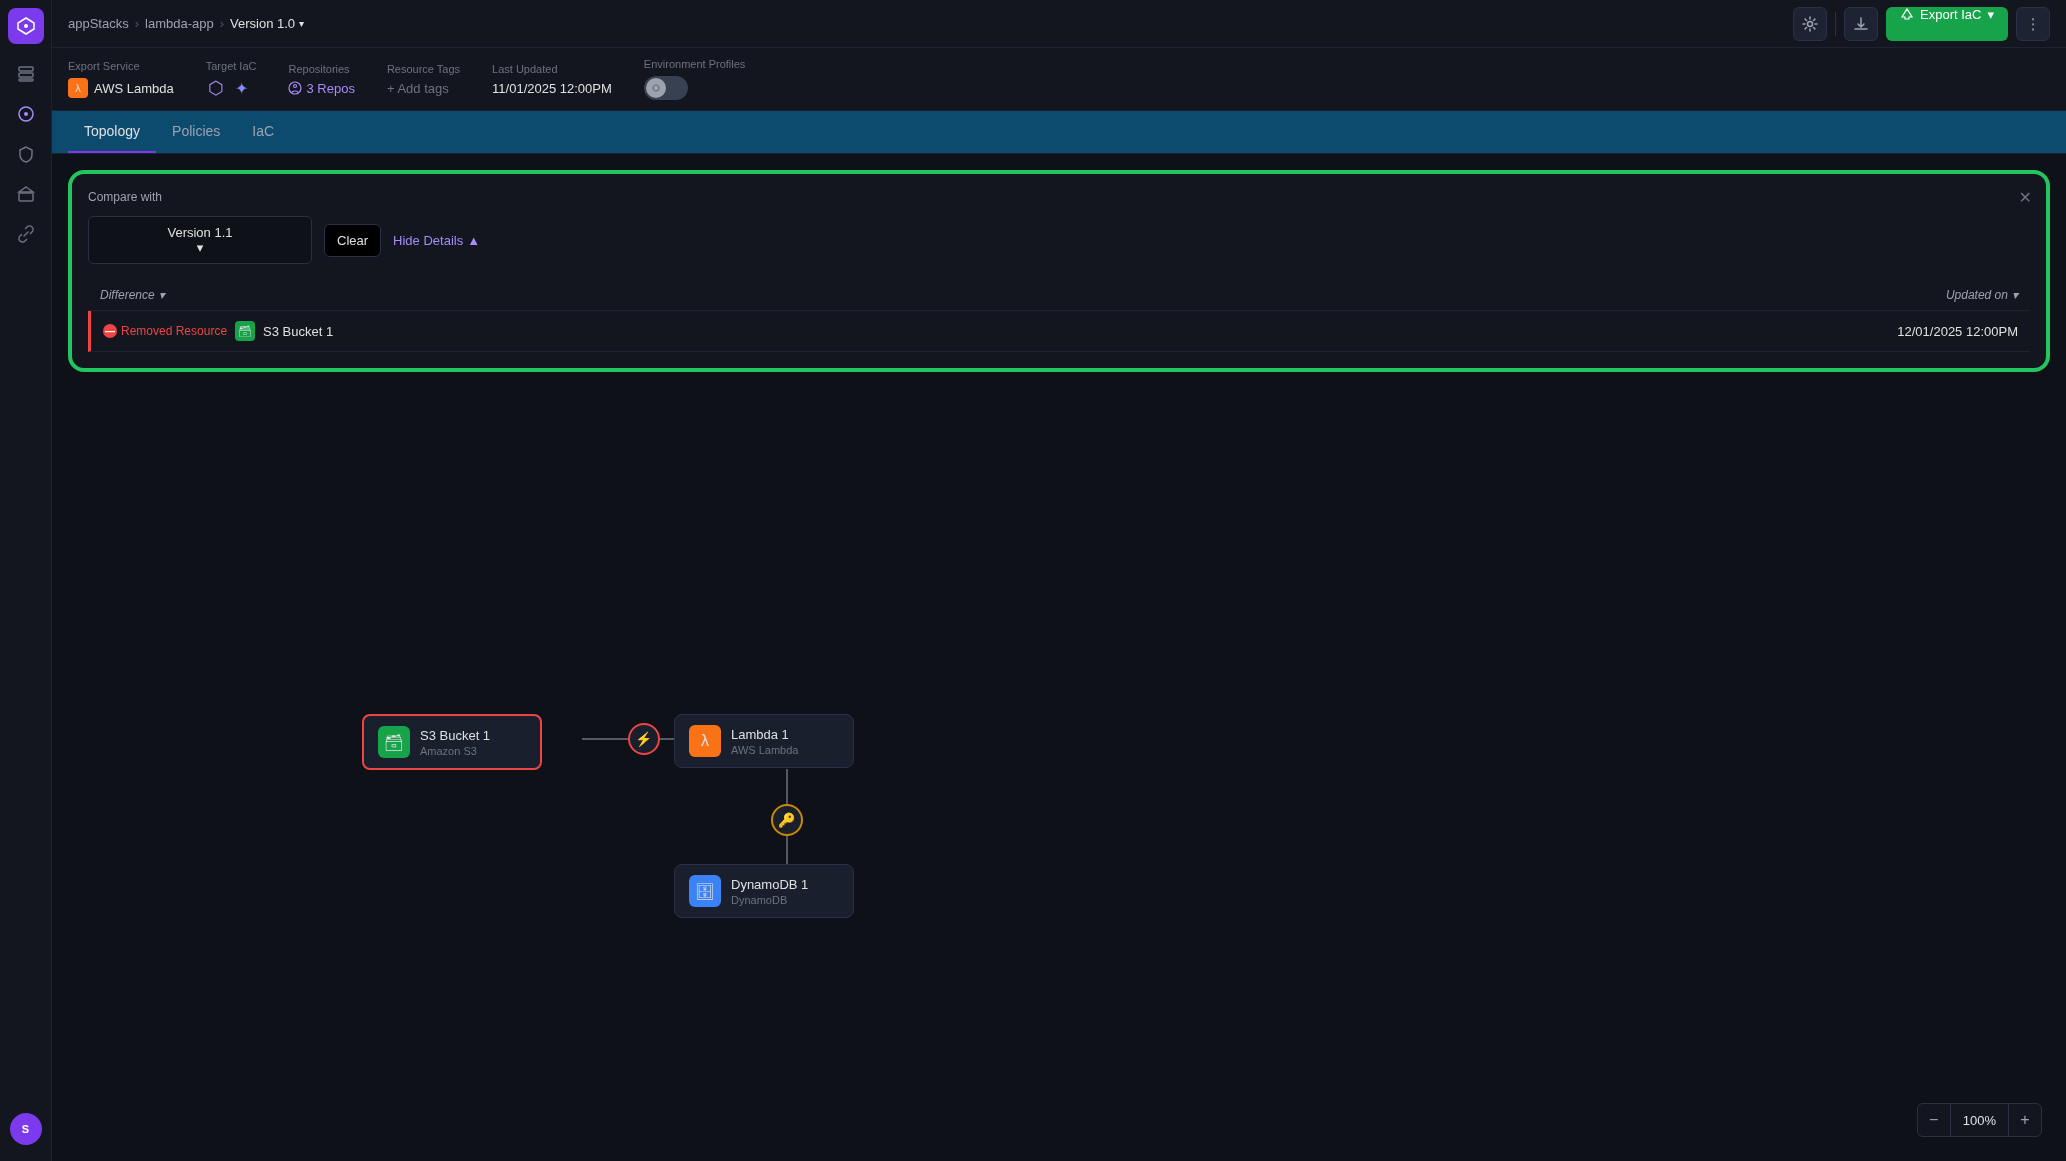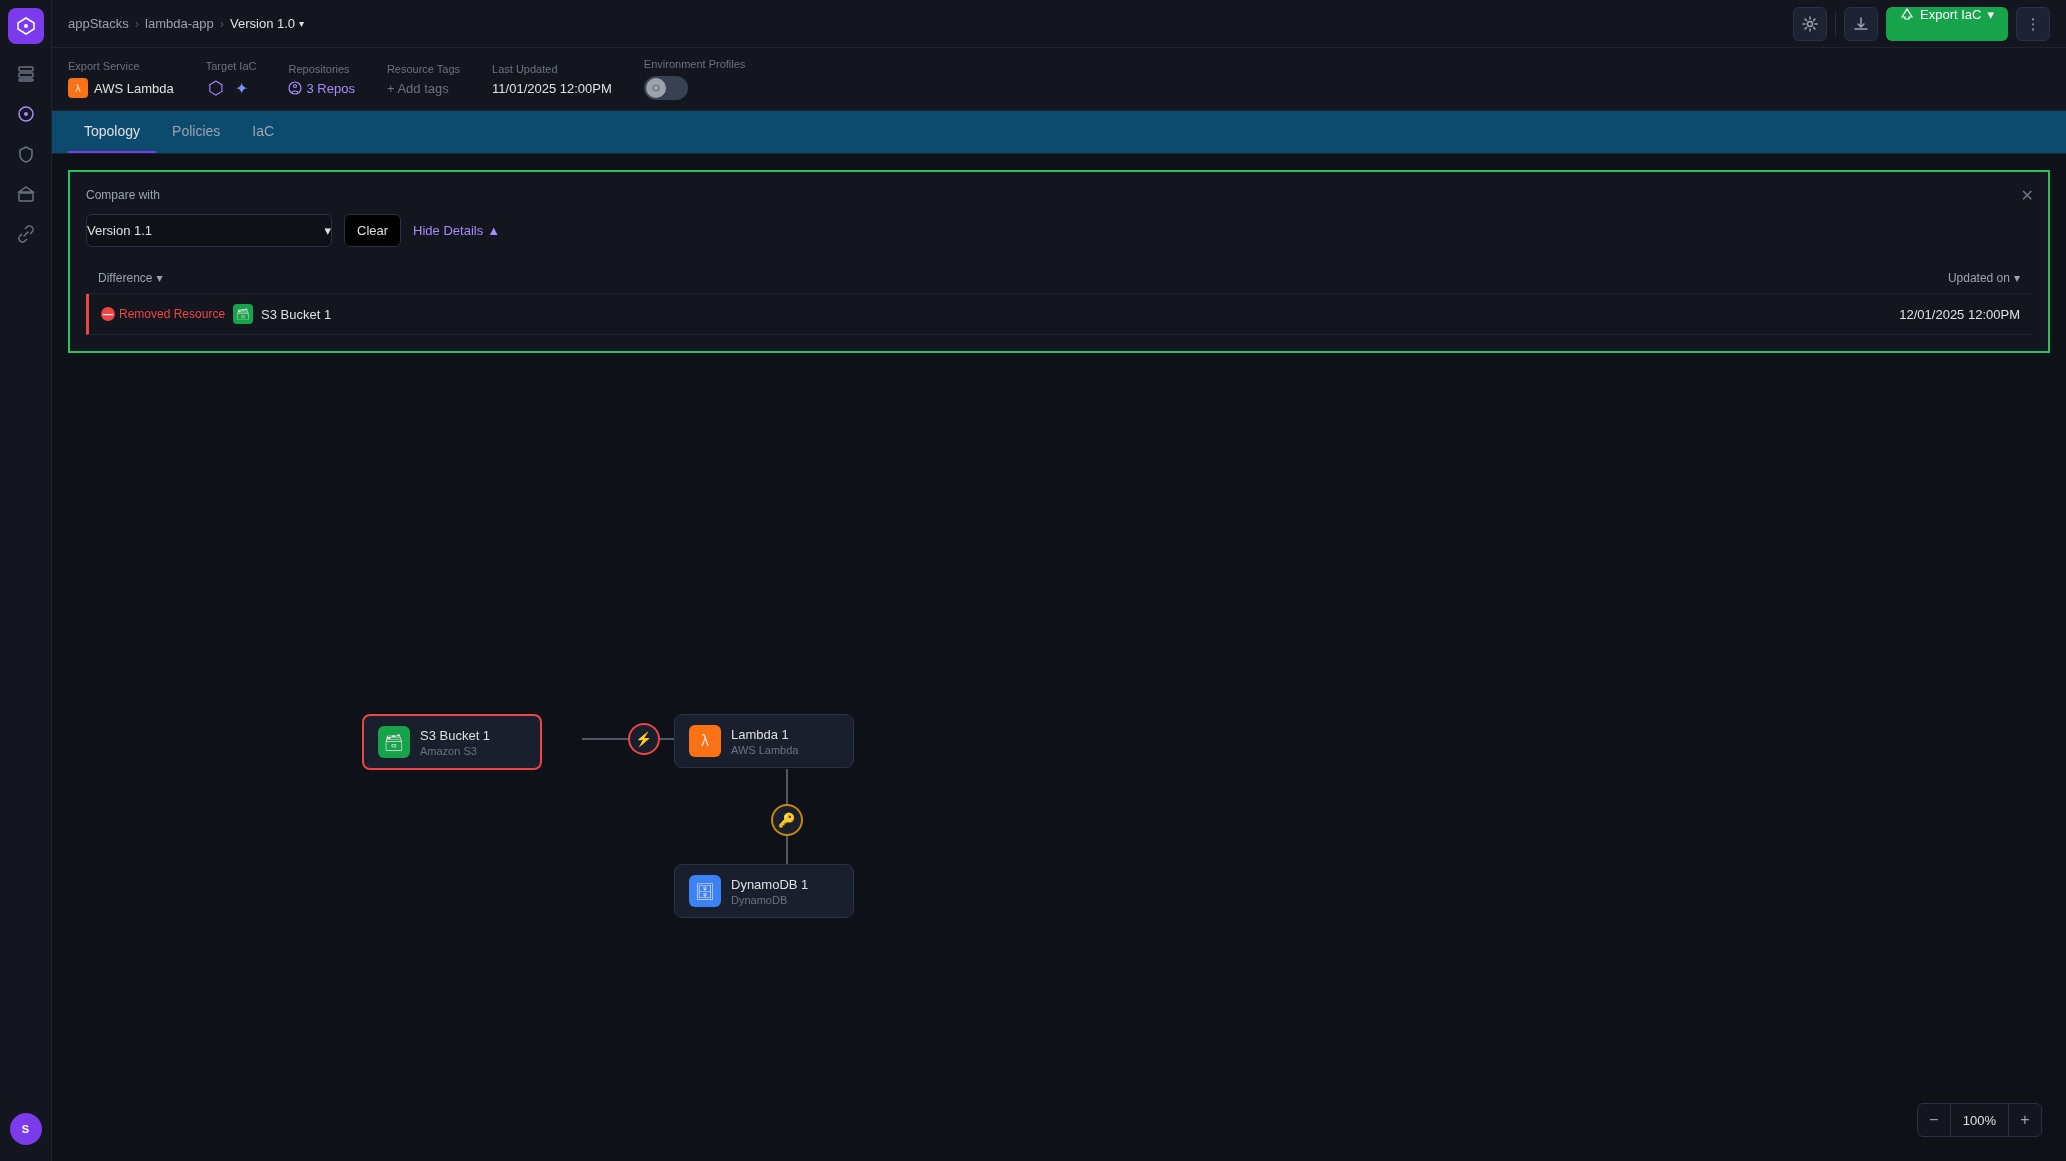--- a/index.html
+++ b/index.html
@@ -255,49 +255,50 @@
     .content {
       flex: 1;
       overflow: hidden;
       position: relative;
       background: #0e1117;
     }
 
     
     .compare-panel {
       background: #13161e;
-      border: 2px solid #22c55e;
-      border-radius: 0;
+      border: 4px solid #22c55e;
+      border-radius: 16px;
       margin: 16px;
       padding: 16px;
       position: relative;
     }
     .compare-title {
       font-size: 12px;
       color: #9ca3af;
       margin-bottom: 12px;
     }
     .compare-controls {
       display: flex;
       align-items: center;
       gap: 12px;
       margin-bottom: 16px;
     }
     .version-select {
       background: #0e1117;
       border: 1px solid #2a3047;
       border-radius: 6px;
       color: #e0e0e0;
-      padding: 8px 0;
-      font-size: 13px;
-      width: 246px;
+      padding: 8px 16px;
+      font-size: 13px;
+      width: 224px;
       display: flex;
       align-items: center;
       justify-content: space-between;
       cursor: pointer;
+      flex-direction: column;
     }
     .clear-btn {
       background: #000000;
       border: 1px solid #2a3047;
       border-radius: 6px;
       color: #e0e0e0;
       padding: 8px 12px;
       font-size: 13px;
       cursor: pointer;
     }
@@ -318,20 +319,21 @@
       font-size: 16px;
     }
     .diff-header {
       display: flex;
       justify-content: space-between;
       align-items: center;
       padding: 8px 12px;
       border-bottom: 1px solid #1e2333;
       color: #9ca3af;
       font-size: 12px;
+      font-style: italic;
     }
     .diff-filter {
       display: flex;
       align-items: center;
       gap: 4px;
       cursor: pointer;
     }
     .diff-row {
       display: flex;
       justify-content: space-between;

